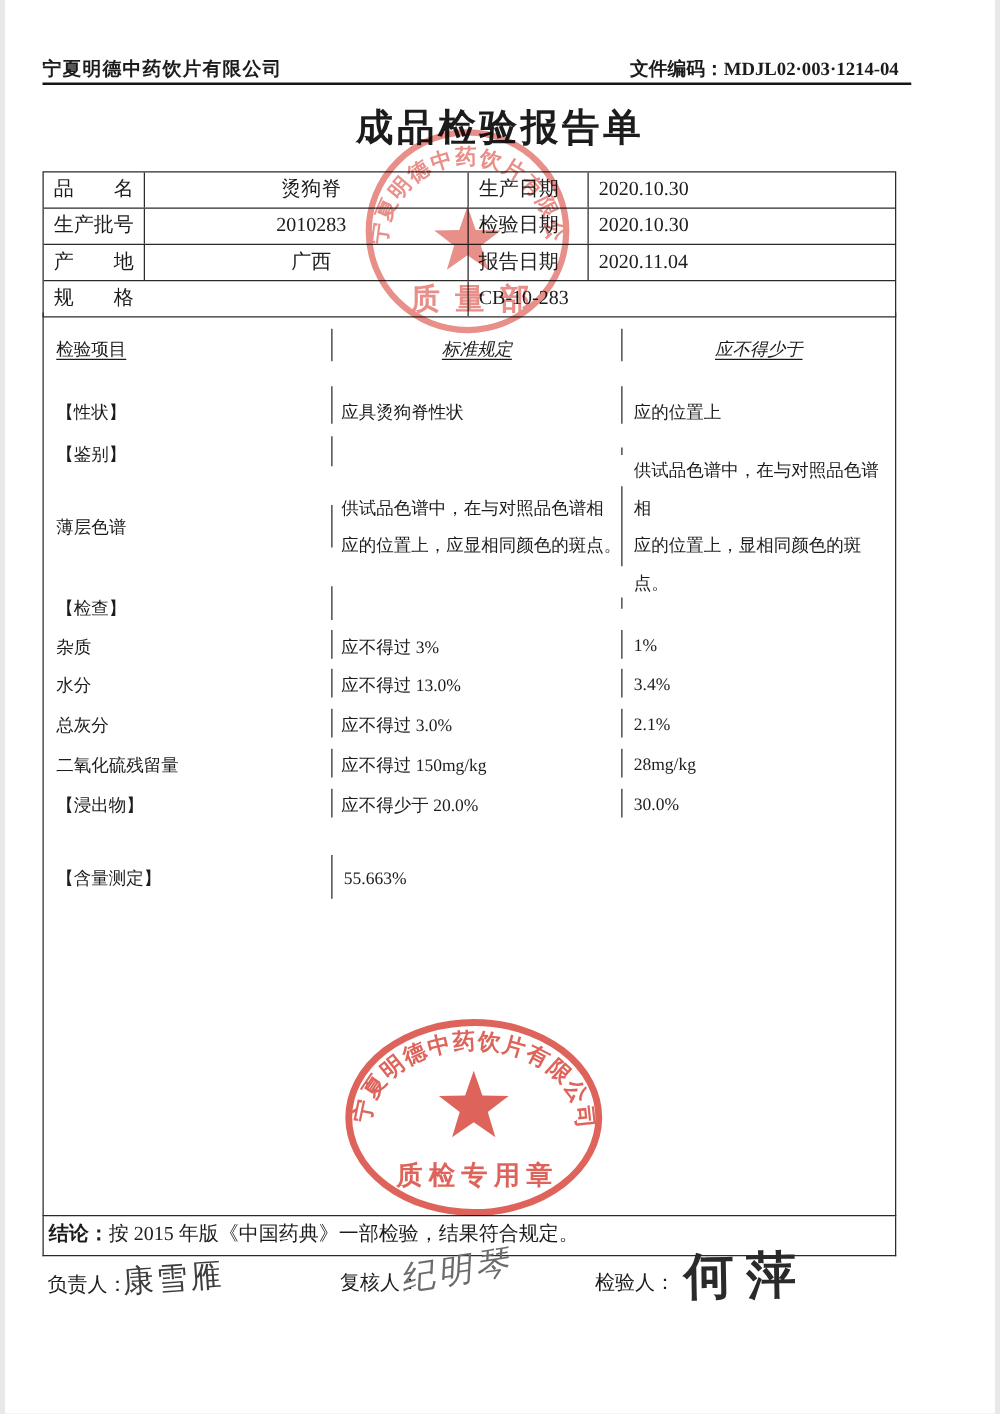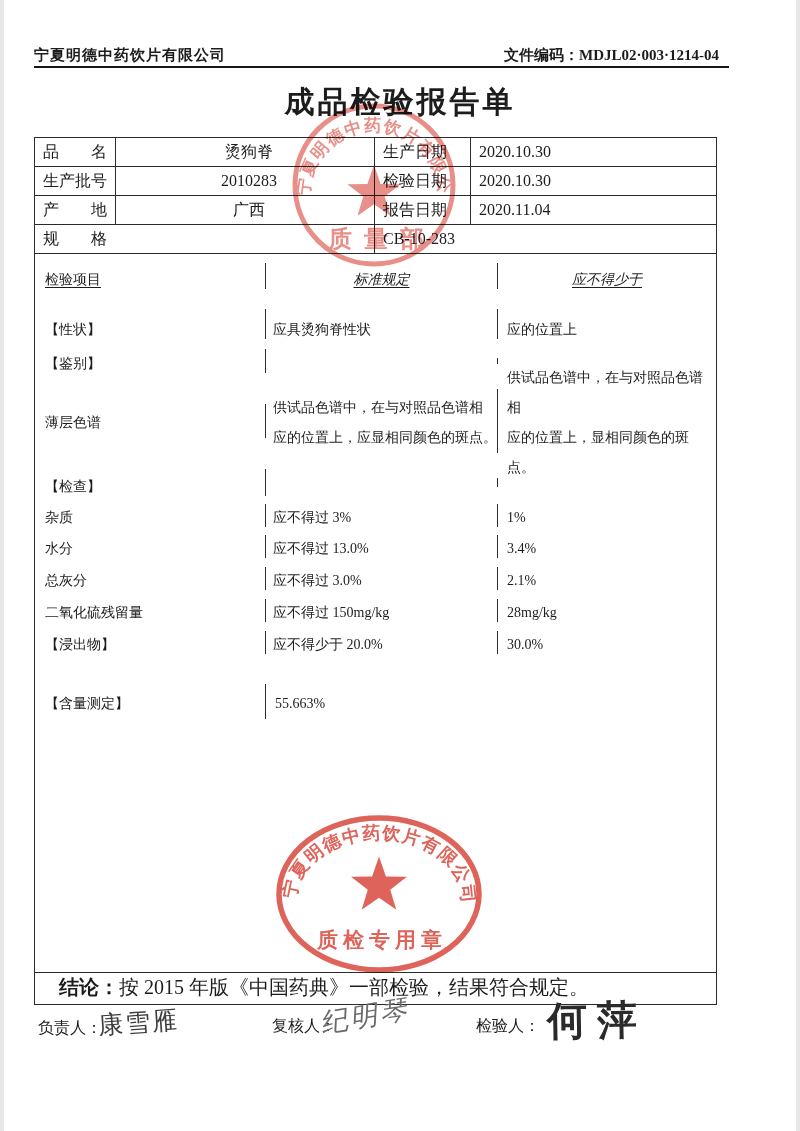--- a/index.html
+++ b/index.html
@@ -41,21 +41,21 @@
   .r2{height:32px;}.r2 .mc{padding-top:6px;}
   .r3{height:88px;}.r3 .mc{padding-top:4px;line-height:30px;}
   .r4{height:35px;}.r4 .mc{padding-top:9px;}
   .r5,.r6{height:31px;}
   .r7,.r8,.r9{height:32px;}
   .r5 .mc,.r6 .mc,.r7 .mc,.r8 .mc,.r9 .mc{padding-top:5px;}
   .r10{height:87px;}.r10 .mc{padding-top:4px;line-height:31px;}
   .rfill{height:227px;}
   
   .conclusion{position:absolute;left:30px;top:973px;width:683px;height:32px;box-sizing:border-box;
-    border:1px solid #2b2b2b;border-top:none;line-height:29px;padding-left:24px;font-size:20px;}
+    border:1px solid #2b2b2b;border-top:none;line-height:29px;padding-left:4px;font-size:16px;}
   .conclusion .c-label{font-weight:bold;}
   
   .sig-label{position:absolute;font-size:16px;}
   .sig-resp-l{left:34px;top:1018px;}
   .sig-rev-l{left:268px;top:1016px;}
   .sig-insp-l{left:472px;top:1016px;}
   .sig-name{position:absolute;font-family:"DejaVu Sans","Liberation Sans",sans-serif;}
   .sig-resp-n{left:94px;top:1006px;font-size:25px;color:#3d3d3d;transform:rotate(-4deg);letter-spacing:2px;}
   .sig-rev-n{left:318px;top:998px;font-size:27px;color:#6b6b6b;transform:rotate(-9deg) skewX(-12deg);letter-spacing:3px;}
   .sig-insp-n{left:543px;top:993px;font-size:40px;color:#2a2a2a;font-weight:600;letter-spacing:10px;transform:rotate(-1deg);}

